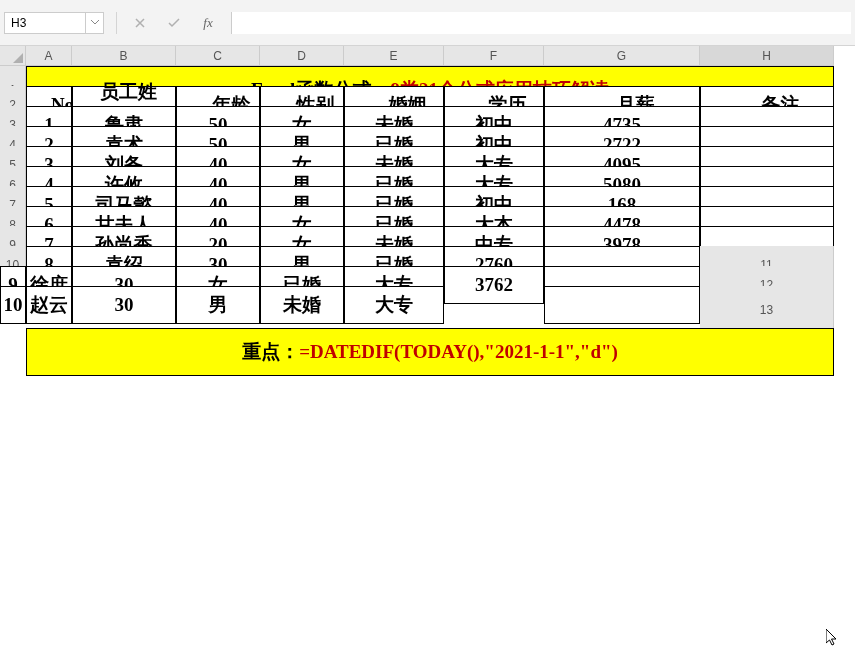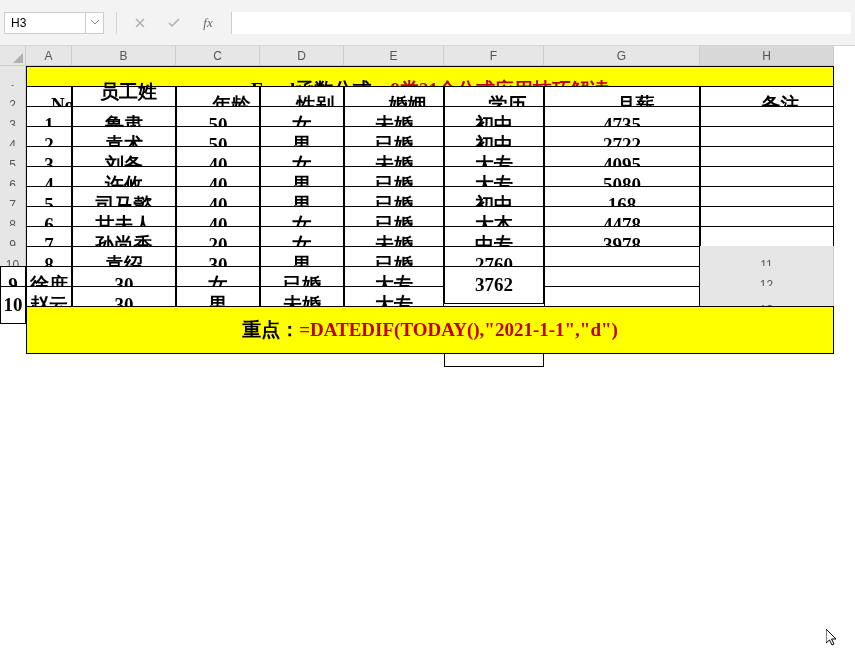--- a/index.html
+++ b/index.html
@@ -295,21 +295,21 @@
     <div class="rowhdr " style="height: 38px;">12</div>
     <div class="dc" style="height: 38px;">10</div>
     <div class="dc" style="height: 38px;">赵云</div>
     <div class="dc" style="height: 38px;">30</div>
     <div class="dc" style="height: 38px;">男</div>
     <div class="dc" style="height: 38px;">未婚</div>
     <div class="dc" style="height: 38px;">大专</div>
     <div class="dc" style="height: 38px; margin-top: 43px;">4425</div>
     <div class="dc" style="height: 38px;"></div>
     <div class="rowhdr " style="height: 48px;">13</div>
-    <div class="footercell" style="height: 48px;">
+    <div class="footercell" style="height: 48px; margin-top: 22px;">
       <span style="color:#000">重点：</span>
       <span>=DATEDIF(TODAY(),"2021-1-1","d")</span>
     </div>
   </div>
 
 <svg class="cursor" style="left:826px;top:629px" width="16" height="20">
   <path d="M0 0 L0 14 L3.5 11 L6 16 L8 15 L5.5 10 L10 10 Z" fill="#fff" stroke="#000" stroke-width="1"></path>
 </svg>
 
 </body></html>

